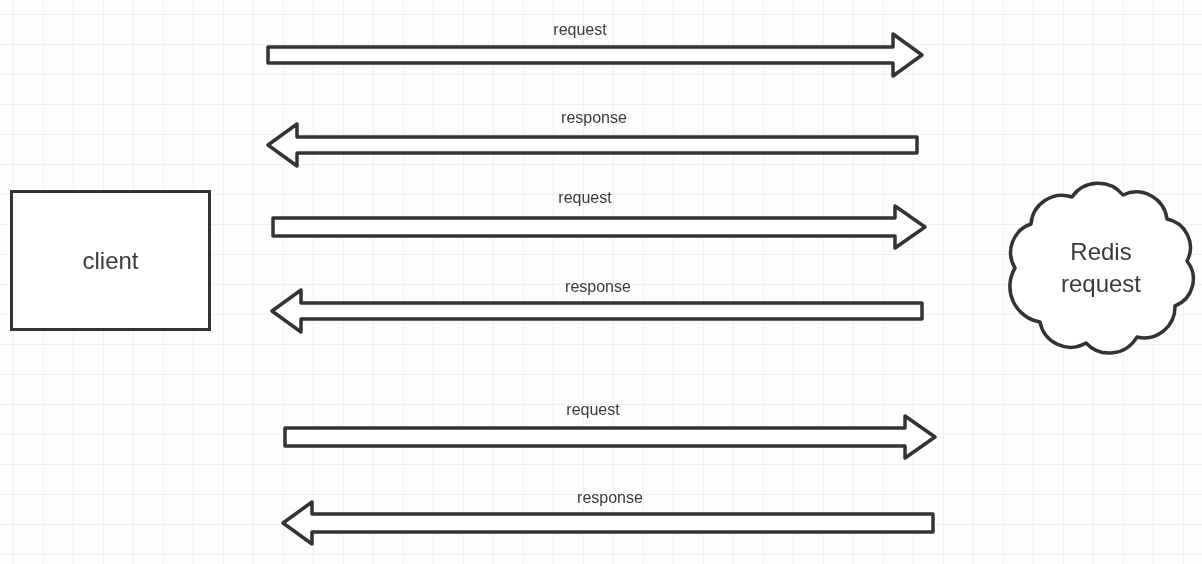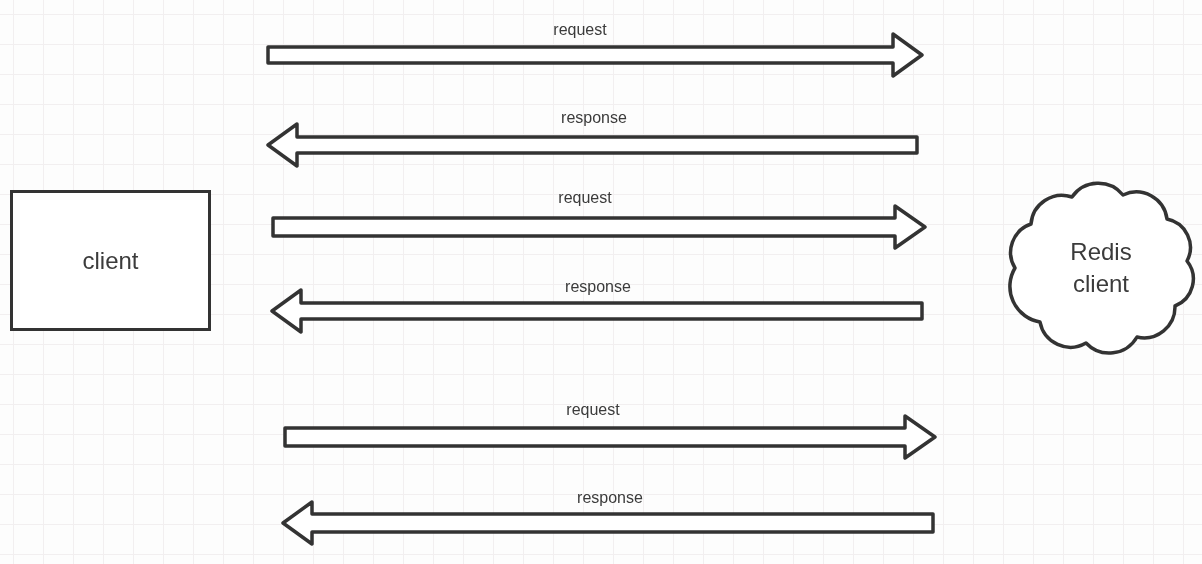--- a/index.html
+++ b/index.html
@@ -103,21 +103,21 @@
              A31,31 0 0 1 1137,337
              A32,32 0 0 1 1086,343
              A31,31 0 0 1 1040,322
              A36,36 0 0 1 1015,268 Z"></path>
   </svg>
 
   <div class="client-box">
     <span>client</span>
   </div>
 
-  <div class="cloud-label">Redis client</div>
+  <div class="cloud-label">Redis request</div>
 
   <div class="msg-label l1">request</div>
   <div class="msg-label l2">response</div>
   <div class="msg-label l3">request</div>
   <div class="msg-label l4">response</div>
   <div class="msg-label l5">request</div>
   <div class="msg-label l6">response</div>
 
 </div>
 

